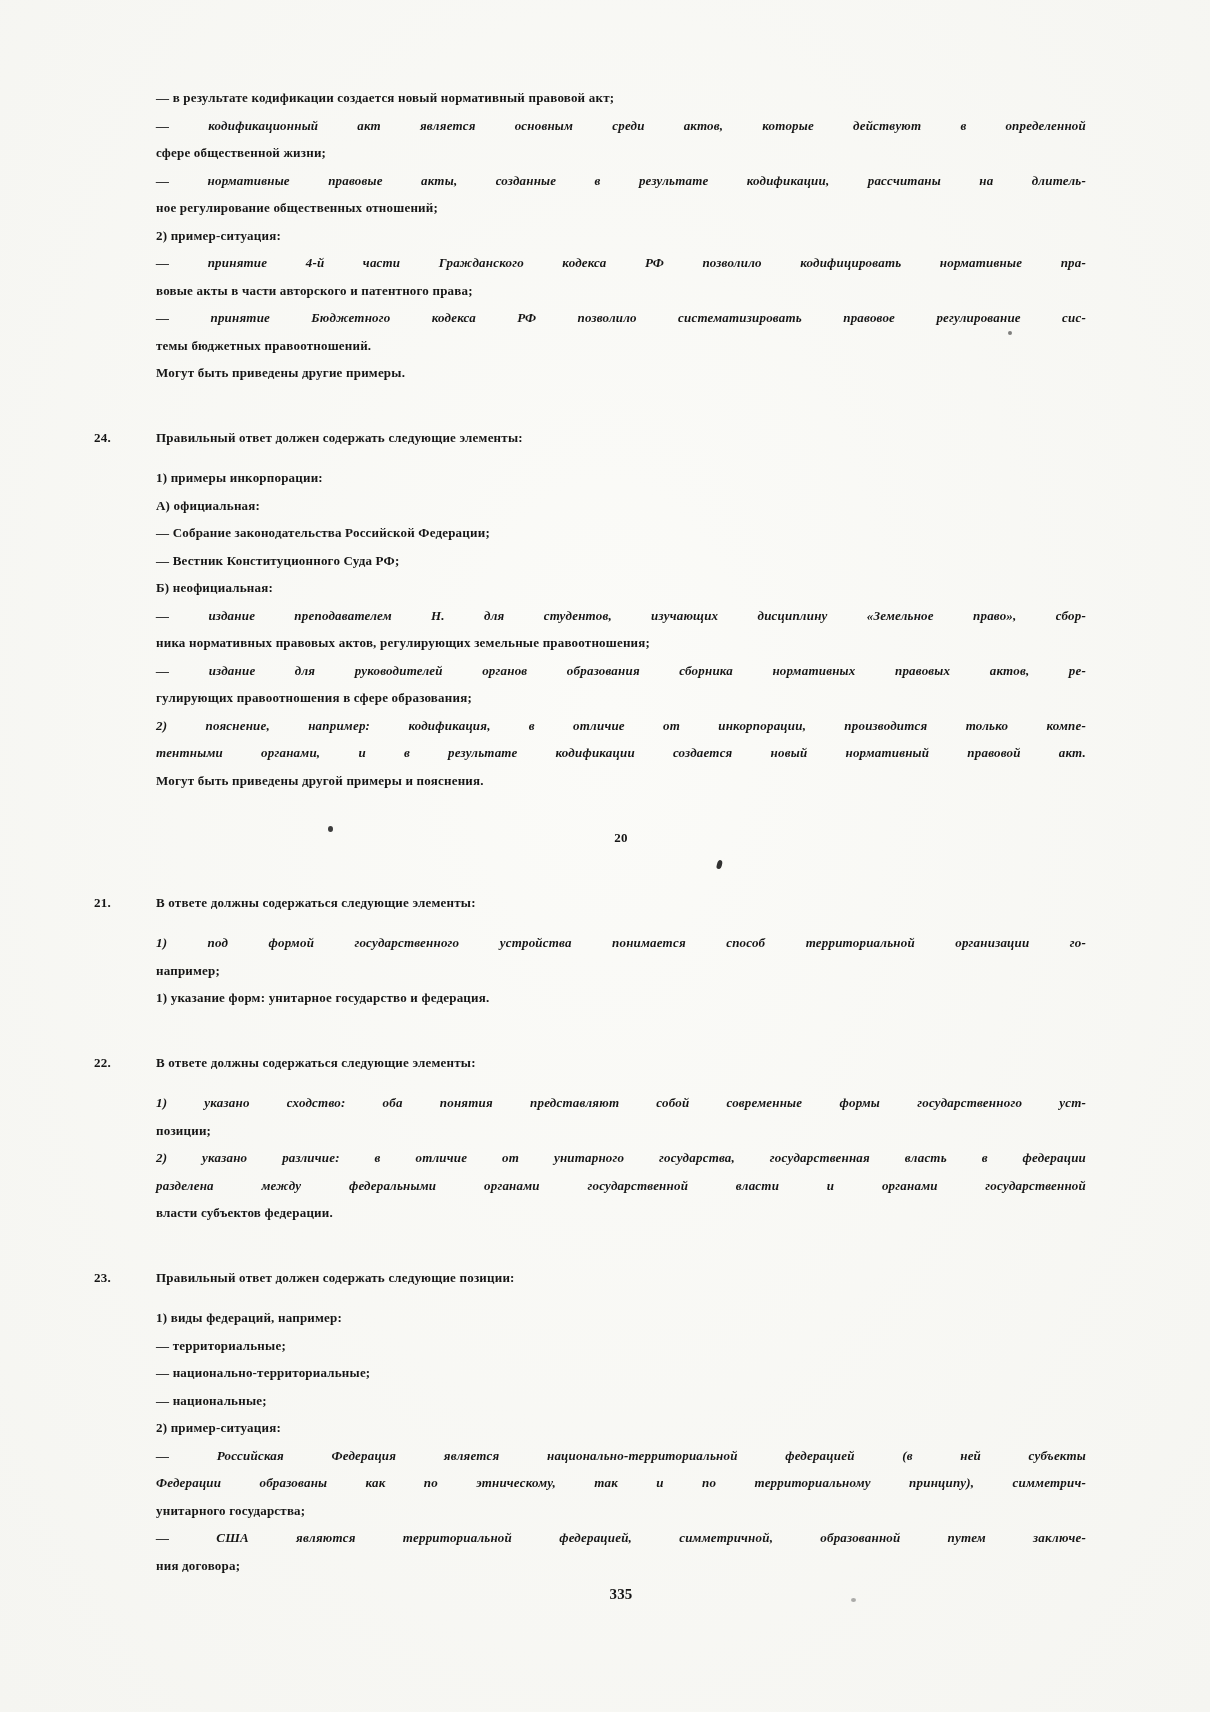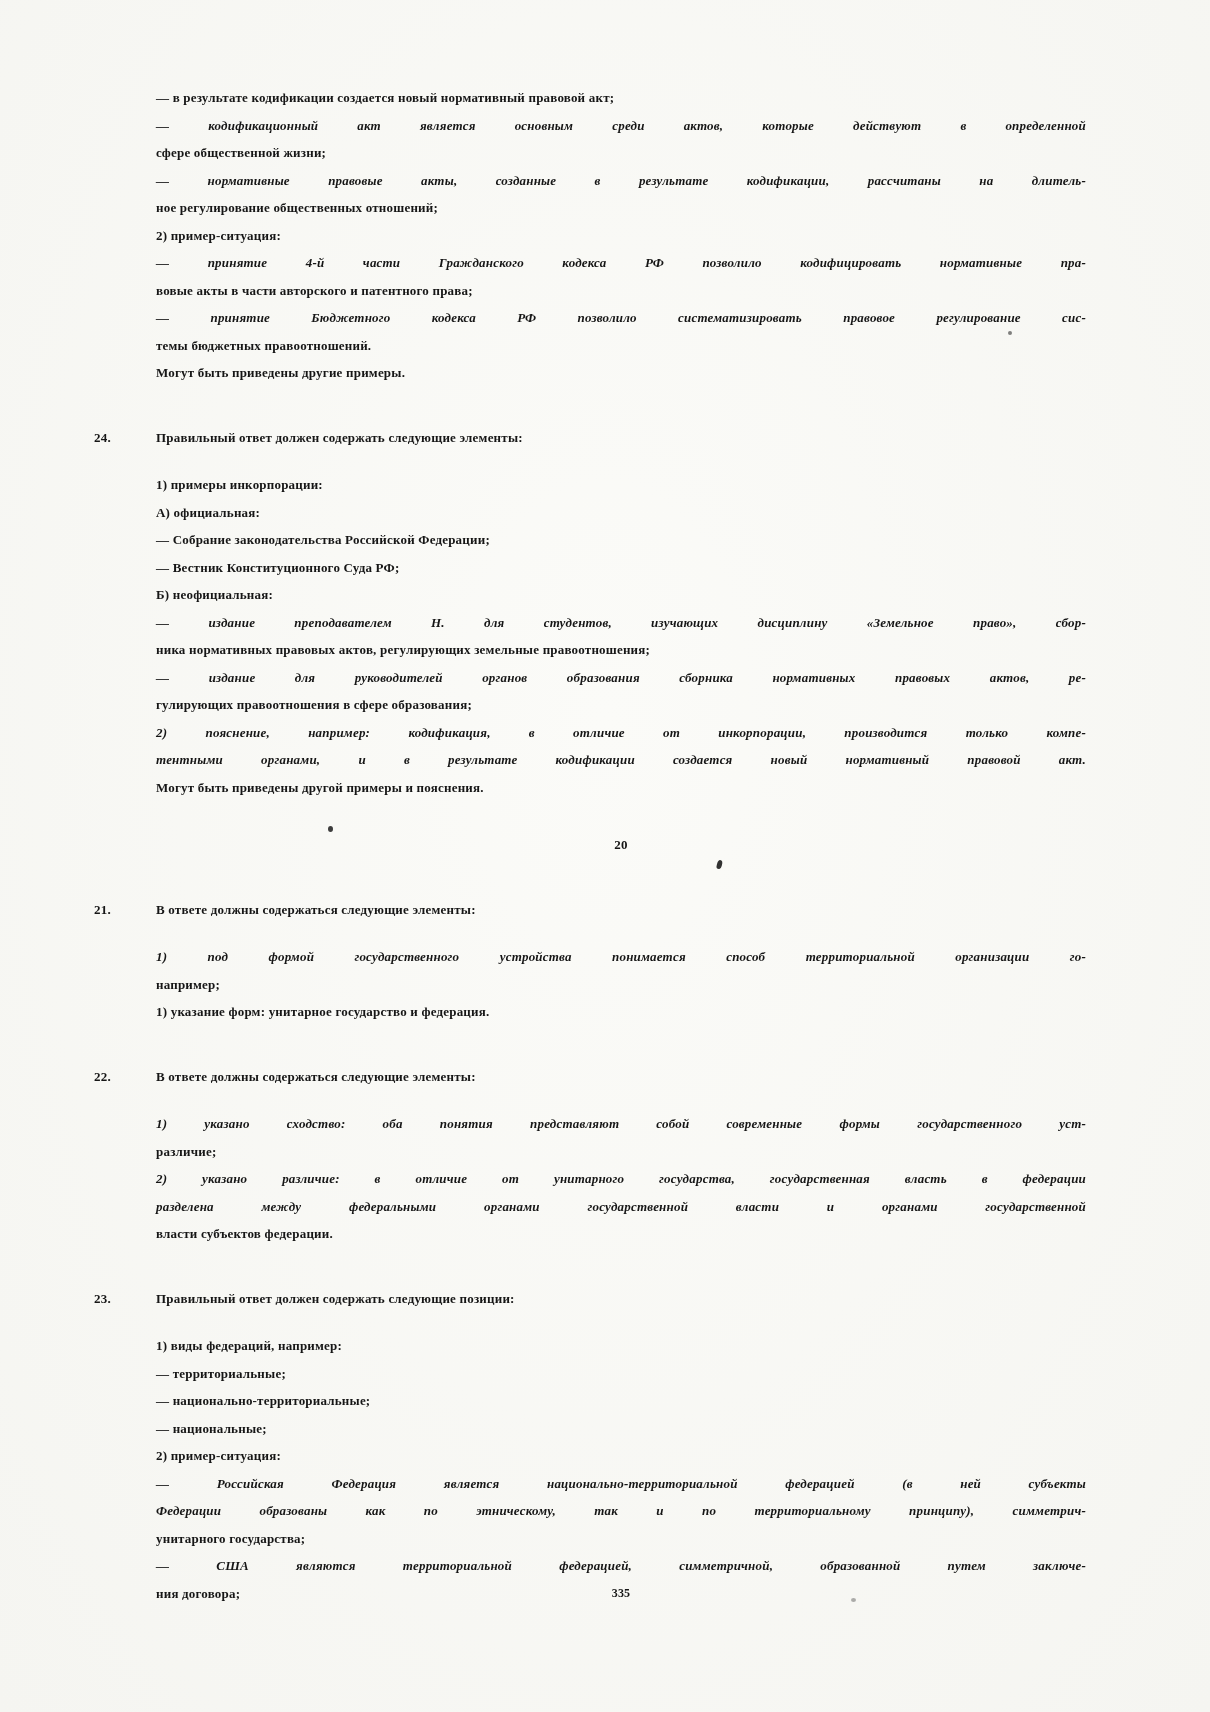--- a/index.html
+++ b/index.html
@@ -23,25 +23,25 @@
     left:156px;top:84px;width:930px;
     font-size:13px;line-height:27.5px;
     letter-spacing:0.2px;
   }
   .line{min-height:27.5px;}
   .line.full{text-align:justify;text-align-last:justify;font-style:italic;}
   .line.short{text-align:left;}
   .section.numbered{margin-top:37px;}
   .header-line{position:relative;}
   .item-number{position:absolute;left:-62px;top:0;}
-  .body.after-header{margin-top:20px;}
+  .body.after-header{margin-top:13px;}
   .mid-num{margin-top:30px;text-align:center;}
   .bottom-num{
     position:absolute;top:1586px;left:156px;width:930px;
-    text-align:center;font-size:12px;font-weight:700;letter-spacing:0.2px;
+    text-align:center;font-size:15px;font-weight:700;letter-spacing:0.2px;
   }
   
   .speck{position:absolute;background:#1c1c1c;border-radius:50%;}
   .s1{left:328px;top:826px;width:5px;height:6px;opacity:.85;}
   .s2{left:717px;top:860px;width:5px;height:9px;border-radius:60% 60% 45% 45%;transform:rotate(16deg);opacity:.9;}
   .s3{left:1008px;top:331px;width:4px;height:4px;opacity:.55;}
   .s4{left:851px;top:1598px;width:5px;height:4px;opacity:.35;}
 </style>
 </head>
 <body>
@@ -86,21 +86,21 @@
         <div class="body after-header">
           <div class="line full">1) под формой государственного устройства понимается способ территориальной организации го-</div>
           <div class="line short">например;</div>
           <div class="line short">1) указание форм: унитарное государство и федерация.</div>
         </div>
       </div>
       <div class="section numbered">
         <div class="header-line"><span class="item-number">22.</span><span>В ответе должны содержаться следующие элементы:</span></div>
         <div class="body after-header">
           <div class="line full">1) указано сходство: оба понятия представляют собой современные формы государственного уст-</div>
-          <div class="line short">различие;</div>
+          <div class="line short">позиции;</div>
           <div class="line full">2) указано различие: в отличие от унитарного государства, государственная власть в федерации</div>
           <div class="line full">разделена между федеральными органами государственной власти и органами государственной</div>
           <div class="line short">власти субъектов федерации.</div>
         </div>
       </div>
       <div class="section numbered">
         <div class="header-line"><span class="item-number">23.</span><span>Правильный ответ должен содержать следующие позиции:</span></div>
         <div class="body after-header">
           <div class="line short">1) виды федераций, например:</div>
           <div class="line short">— территориальные;</div>

